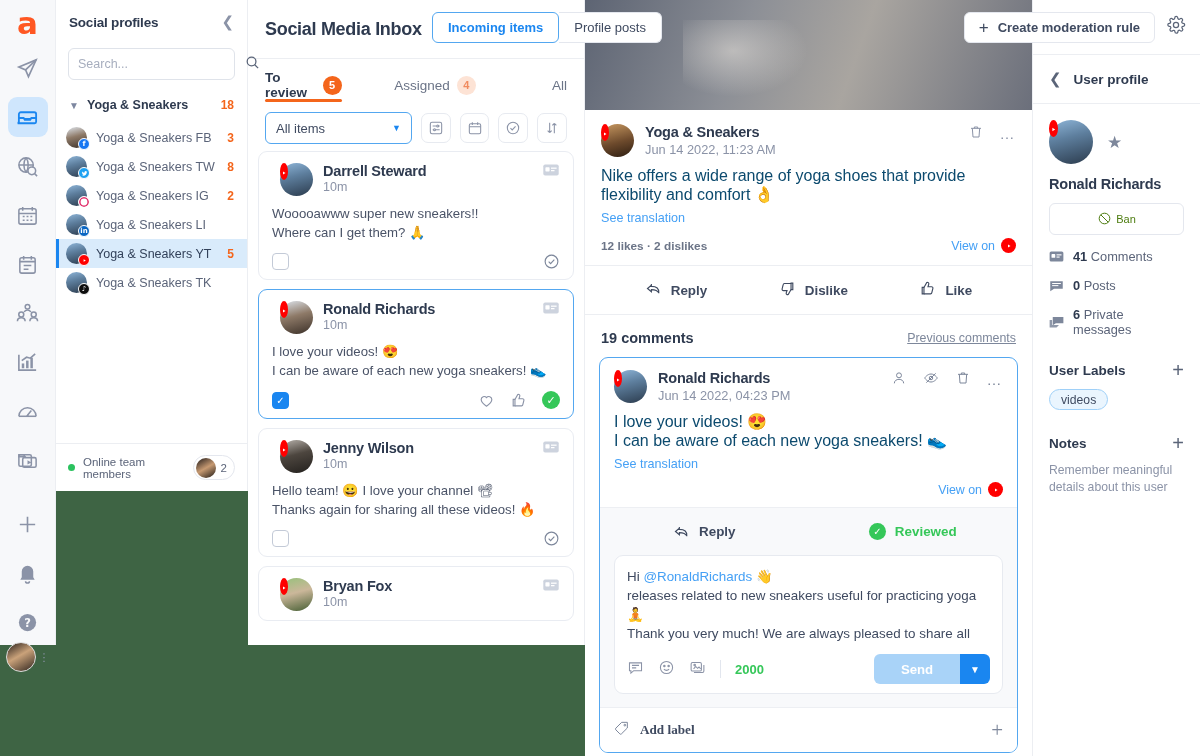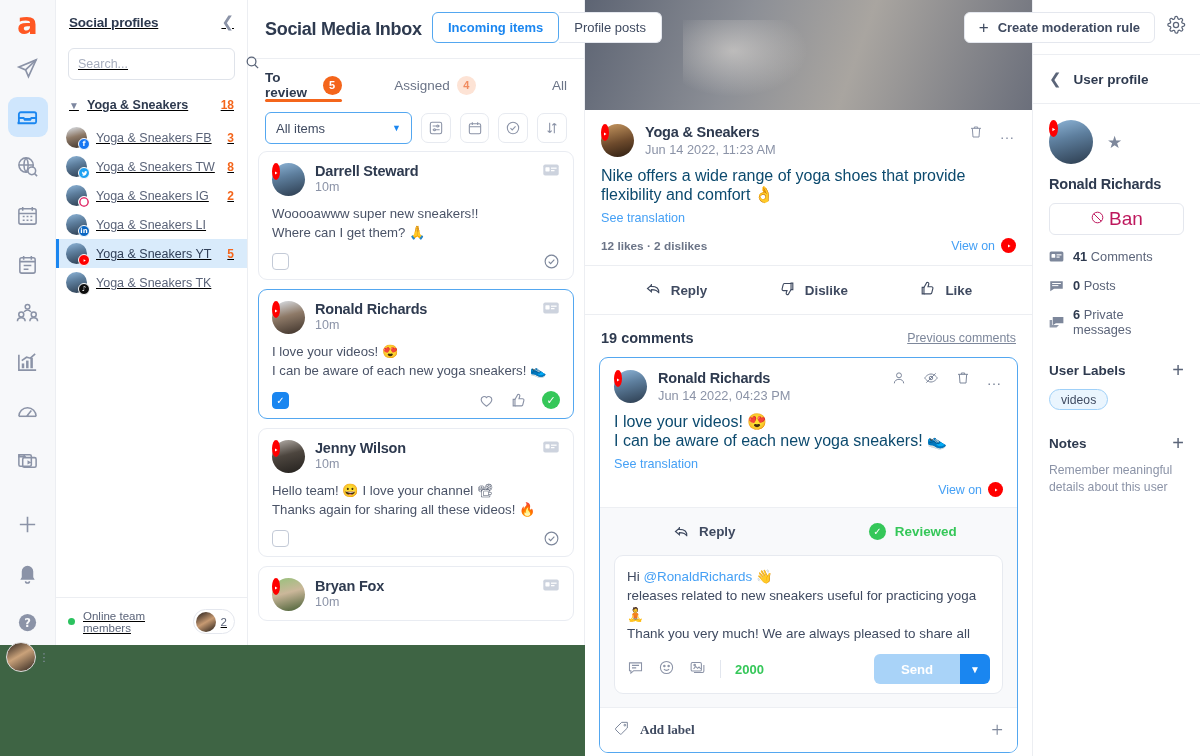--- a/index.html
+++ b/index.html
@@ -34,23 +34,23 @@
   .rail-avatar-wrap { margin-bottom: 11px; display:flex; align-items:center; }
   .rail-avatar {
     width: 30px; height: 30px; border-radius: 50%;
     background: linear-gradient(150deg,#4a3a2e 10%,#caa27a 45%,#3c2f26 95%);
     border: 1px solid #ddd;
   }
   .rail-dots { margin-left: 3px; color: #8b93a7; font-size: 11px; line-height: 8px; letter-spacing: 0; }
 
   
   .profiles {
-    position: absolute; left: 56px; top: 0; width: 192px; height: 645px;
+    position: absolute; left: 56px; top: 0; width: 192px; height: 491px;
     background: #fff; border-right: 1px solid #eceef2; z-index: 5;
-    display: flex; flex-direction: column; text-decoration: underline;
+    display: flex; flex-direction: column;
   }
   .profiles-head {
     height: 44px; display: flex; align-items: center; padding: 0 13px;
     justify-content: space-between;
   }
   .profiles-title { font-size: 13.5px; font-weight: bold; color: #2e3a4f; letter-spacing: -0.2px; }
   .chev-left { color: #8b93a7; font-size: 15px; cursor: pointer; }
   .search-box {
     margin: 4px 12px 0 12px; height: 32px; border: 1px solid #dfe3ea; border-radius: 6px;
     display: flex; align-items: center; padding: 0 9px; gap: 6px;
@@ -150,21 +150,21 @@
     width: 30px; height: 30px; border: 1px solid #e7eaf0; border-radius: 7px;
     display: flex; align-items: center; justify-content: center; color: #8b93a7; cursor: pointer; background:#fff;
   }
   .tool-btn svg { width: 16px; height: 16px; }
   .cards { flex: 1; overflow: hidden; padding: 0 10px; }
   .card {
     border: 1px solid #e9ecf2; border-radius: 9px; background: #fff; margin-bottom: 9px;
     padding: 11px 13px 9px 13px; cursor: pointer; position: relative;
   }
   .card.sel { border: 1.6px solid #53a7f0; }
-  .card-head { display: flex; align-items: flex-start; gap: 10px; }
+  .card-head { display: flex; align-items: flex-start; gap: 10px; margin-left: 8px; }
   .cav {
     width: 33px; height: 33px; border-radius: 50%; flex: none; position: relative;
   }
   .cav .net { width: 14px; height: 14px; right: -3px; bottom: -2px; }
   .cav .net svg { width: 8px; height: 8px; }
   .cname { font-size: 14.5px; font-weight: bold; color: #2e3a4f; letter-spacing: -0.2px; }
   .ctime { font-size: 12.5px; color: #8b93a7; margin-top: 1px; }
   .card-type-icon { margin-left: auto; color: #cdd3de; }
   .card-type-icon svg { width: 18px; height: 14px; }
   .ctext { font-size: 13.2px; color: #4a5367; line-height: 19px; margin-top: 8px; }
@@ -315,21 +315,21 @@
   .up-body { border-top: 1px solid #eceef2; padding: 16px 16px 0 16px; }
   .up-av-row { display:flex; align-items:center; gap: 14px; }
   .up-av { width: 44px; height: 44px; border-radius: 50%; position: relative; }
   .up-av .net { width: 16px; height: 16px; right: -2px; bottom: -1px; }
   .up-av .net svg { width: 9px; height: 9px; }
   .star { color: #7d879b; font-size: 17px; cursor: pointer; }
   .up-name { font-size: 14.5px; font-weight: bold; color: #2e3a4f; margin-top: 12px; letter-spacing:-0.2px;}
   .ban-btn {
     margin-top: 11px; height: 32px; border: 1px solid #e4e7ee; border-radius: 6px;
     display:flex; align-items:center; justify-content:center; gap: 4px;
-    font-size: 19px; color: #be185d; cursor:pointer;
+    font-size: 11px; color: #4d7c0f; cursor:pointer;
   }
   .ban-btn svg { width: 15px; height: 15px; }
   .stat-row { display:flex; align-items:center; gap: 9px; margin-top: 14px; }
   .stat-row .sic { color: #7d879b; display:flex; }
   .stat-row .sic svg { width: 15px; height: 15px; }
   .stat-txt { font-size: 12.8px; color: #5b6479; }
   .stat-txt b { color: #2e3a4f; font-weight: bold; }
   .sec-head { display:flex; align-items:center; margin-top: 25px; }
   .sec-title { font-size: 13.5px; font-weight: bold; color: #2e3a4f; }
   .sec-plus { margin-left: auto; color: #5a6478; font-size: 20px; line-height: 16px; font-weight: 300; cursor:pointer;}

